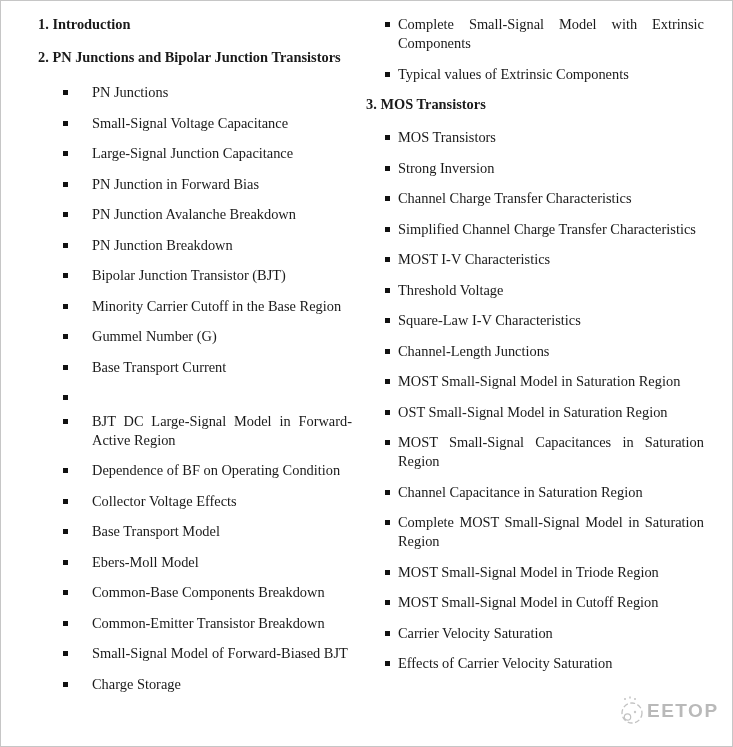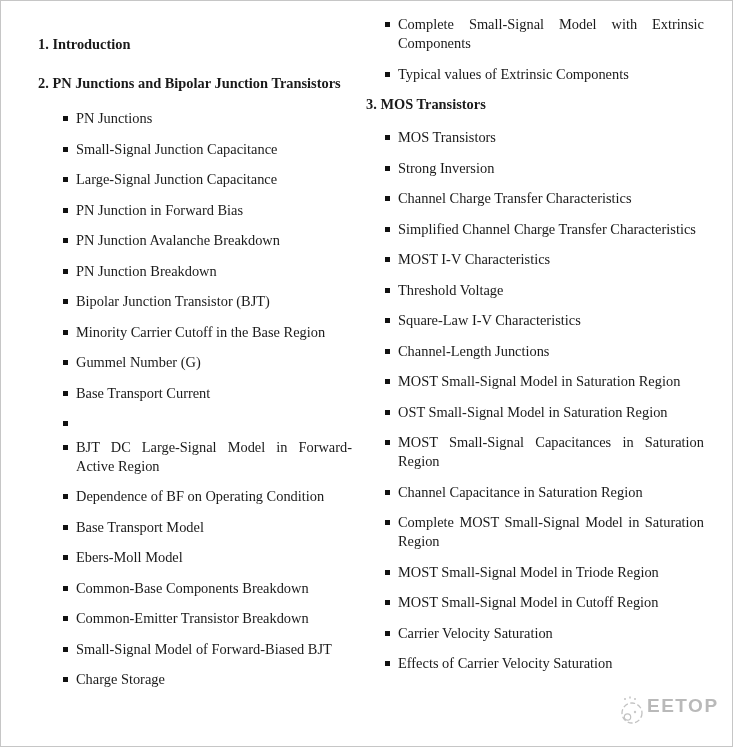--- a/index.html
+++ b/index.html
@@ -21,51 +21,52 @@
     display: flex;
     gap: 14px;
   }
   .col { font-size: 14.4px; line-height: 19px; }
   .col-left  { width: 314px; flex: none; }
   .col-right { width: 338px; flex: none; }
 
   .section-heading {
     font-weight: bold;
     text-align: justify;
-    -webkit-hyphens: manual; hyphens: manual; margin-top: 20px;
+    -webkit-hyphens: manual; hyphens: manual;
   }
   .h1 { margin-bottom: 14px; }
   .h2 { margin-bottom: 16px; }
   .h3 { margin-top: 11px; margin-bottom: 14px; }
 
   .item {
     display: flex;
     align-items: flex-start;
     margin-bottom: 11.5px;
   }
-  .col-left  .item { padding-left: 25px; }
+  .col-left  .item { padding-left: 25px; gap: 16px; }
   .col-right .item { padding-left: 19px; }
   .bullet {
     flex: none;
     width: 5px; height: 5px;
     margin-top: 7px;
     margin-right: 8px;
     background: #111111;
   }
   .item-text {
     flex: 1;
     text-align: justify;
     -webkit-hyphens: manual; hyphens: manual;
   }
 
   .watermark {
     position: absolute;
     left: 616px;
     top: 694px;
     display: flex;
+    align-items: center;
     gap: 0;
   }
   .watermark-text {
     font-family: "Liberation Sans", sans-serif;
     font-size: 19px;
     font-weight: 600;
     letter-spacing: 1.5px;
     color: #b9b9b9;
   }
 </style>
@@ -77,21 +78,21 @@
   <div class="col col-left">
     <div class="section-heading h1">1. Introduction</div>
     <div class="section-heading h2">2. PN Junctions and Bipolar Junction Transis­tors</div>
 
     <div class="item">
         <span class="bullet"></span>
         <span class="item-text">PN Junctions</span>
       </div>
     <div class="item">
         <span class="bullet"></span>
-        <span class="item-text">Small-Signal Junction Capacitance</span>
+        <span class="item-text">Small-Signal Voltage Capacitance</span>
       </div>
     <div class="item">
         <span class="bullet"></span>
         <span class="item-text">Large-Signal Junction Capacitance</span>
       </div>
     <div class="item">
         <span class="bullet"></span>
         <span class="item-text">PN Junction in Forward Bias</span>
       </div>
     <div class="item">
@@ -121,20 +122,24 @@
     <div class="item">
         <span class="bullet"></span>
       </div>
     <div class="item">
         <span class="bullet"></span>
         <span class="item-text">BJT DC Large-Signal Model in Forward-Active Region</span>
       </div>
     <div class="item">
         <span class="bullet"></span>
         <span class="item-text">Dependence of BF on Operating Condition</span>
+      </div>
+    <div class="item">
+        <span class="bullet"></span>
+        <span class="item-text">Collector Voltage Effects</span>
       </div>
     <div class="item">
         <span class="bullet"></span>
         <span class="item-text">Base Transport Model</span>
       </div>
     <div class="item">
         <span class="bullet"></span>
         <span class="item-text">Ebers-Moll Model</span>
       </div>
     <div class="item">

